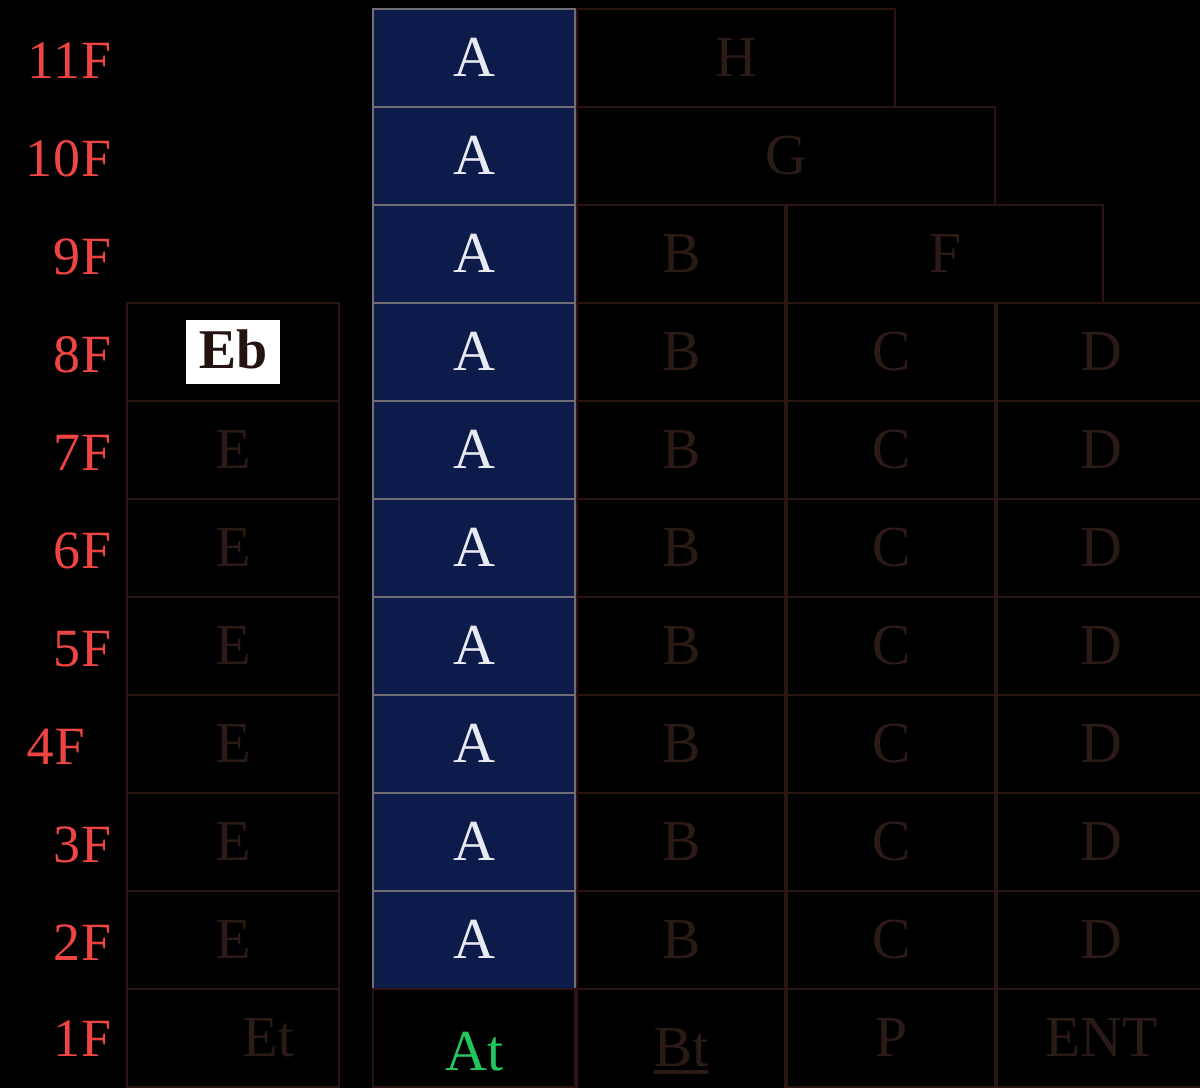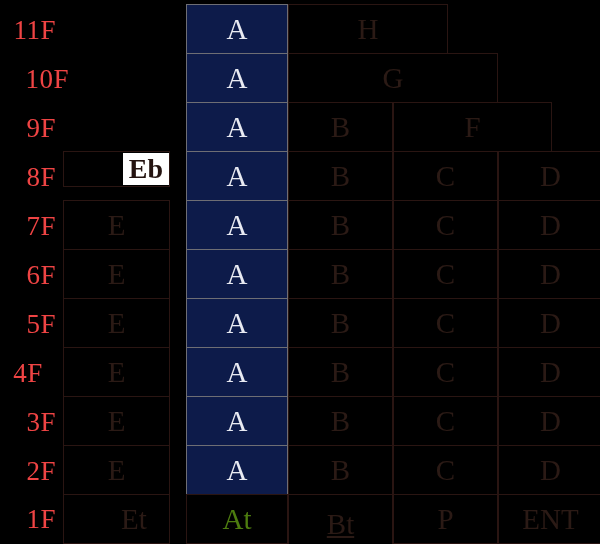--- a/index.html
+++ b/index.html
@@ -51,41 +51,42 @@
 
   
   .cell.sel {
     background: #0d1b4a;
     border: 1px solid #6e6e74;
     color: #e8eaf2;
   }
 
   
   .cell.blue-text {
-    color: #4d7c0f;
+    color: #22c55e;
+    align-items: flex-end;
   }
 
   
   .marker {
     background: #ffffff;
     color: #241310;
     font-weight: bold;
     padding: 0 6px;
     line-height: 1.12;
     font-size: 28px;
     display: inline-block;
   }
 </style>
 </head>
 <body>
 
 <div id="panel">
 
   <div class="floor-label" style="top:6px;">11F</div>
-  <div class="floor-label" style="top:55px;padding-left:13px;">10F</div>
+  <div class="floor-label" style="top:55px;">10F</div>
   <div class="floor-label" style="top:104px;">9F</div>
   <div class="floor-label" style="top:153px;">8F</div>
   <div class="floor-label" style="top:202px;">7F</div>
   <div class="floor-label" style="top:251px;">6F</div>
   <div class="floor-label" style="top:300px;">5F</div>
   <div class="floor-label" style="top:349px;text-align:center;">4F</div>
   <div class="floor-label" style="top:398px;">3F</div>
   <div class="floor-label" style="top:447px;">2F</div>
   <div class="floor-label" style="top:495px;">1F</div>
 
@@ -106,21 +107,21 @@
   <div class="cell sel" style="left:186px; top:102px; width:102px; height:50px;">
     <span>A</span>
   </div>
   <div class="cell" style="left:288px; top:102px; width:105px; height:50px;">
     <span>B</span>
   </div>
   <div class="cell" style="left:393px; top:102px; width:159px; height:50px;">
     <span>F</span>
   </div>
 
-  <div class="cell" style="left:63px; top:151px; width:107px; height:36px;justify-content:flex-end;">
+  <div class="cell" style="left:63px; top:151px; width:107px; height:50px;">
     <span class="marker">Eb</span>
   </div>
   <div class="cell sel" style="left:186px; top:151px; width:102px; height:50px;">
     <span>A</span>
   </div>
   <div class="cell" style="left:288px; top:151px; width:105px; height:50px;">
     <span>B</span>
   </div>
   <div class="cell" style="left:393px; top:151px; width:105px; height:50px;">
     <span>C</span>

